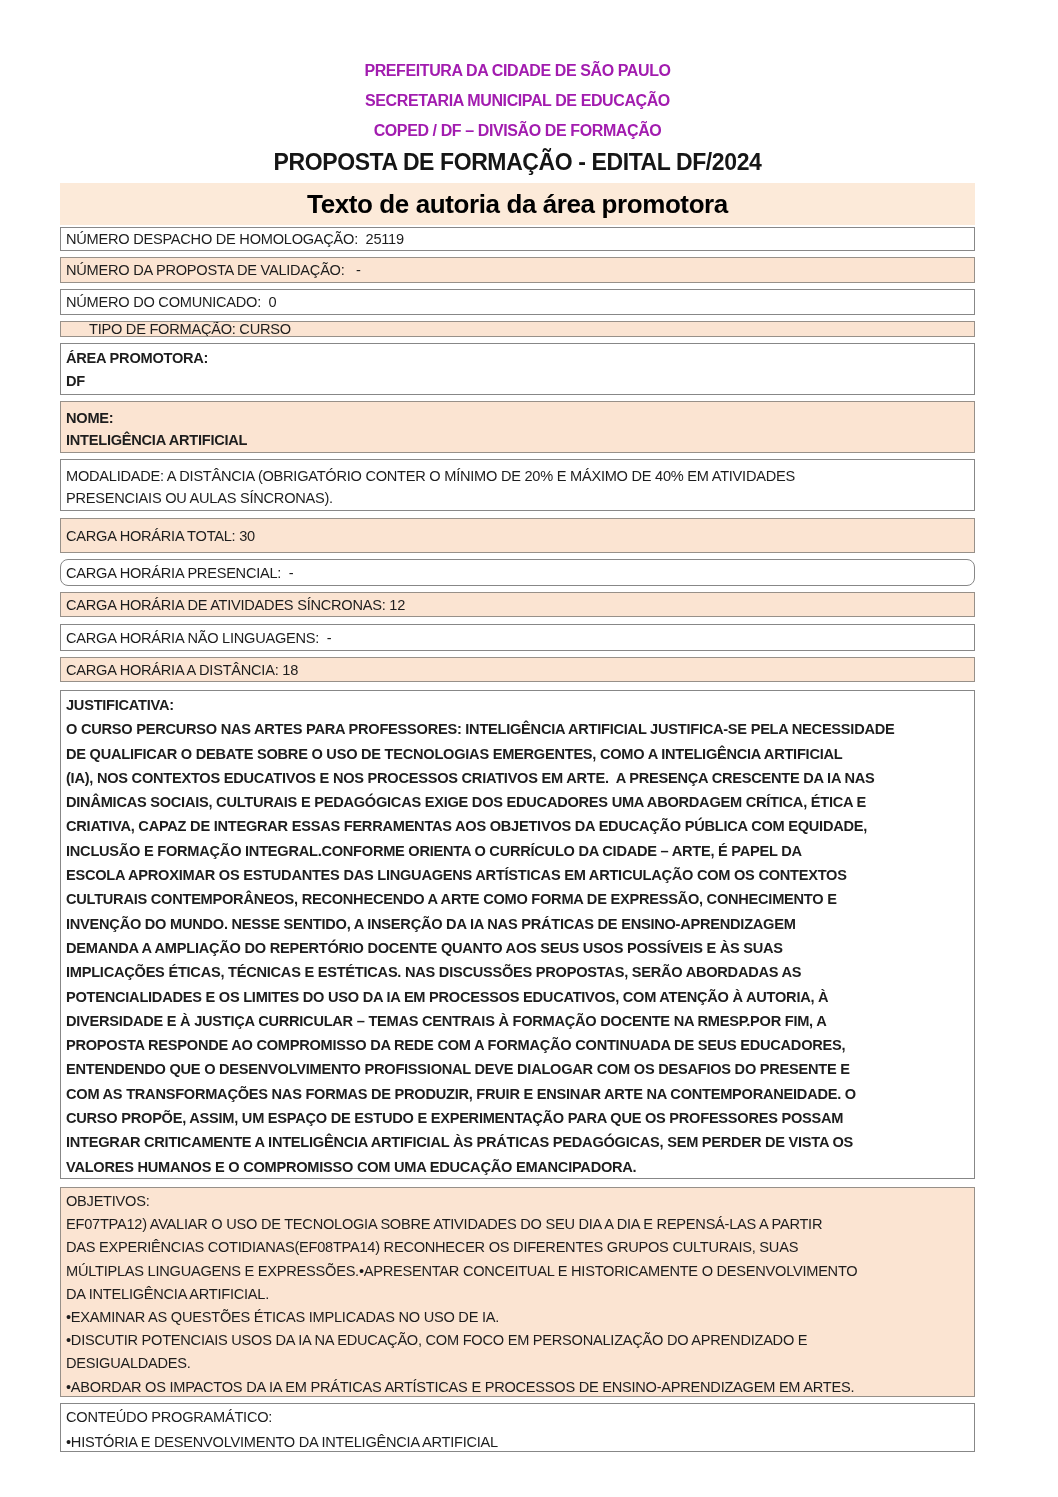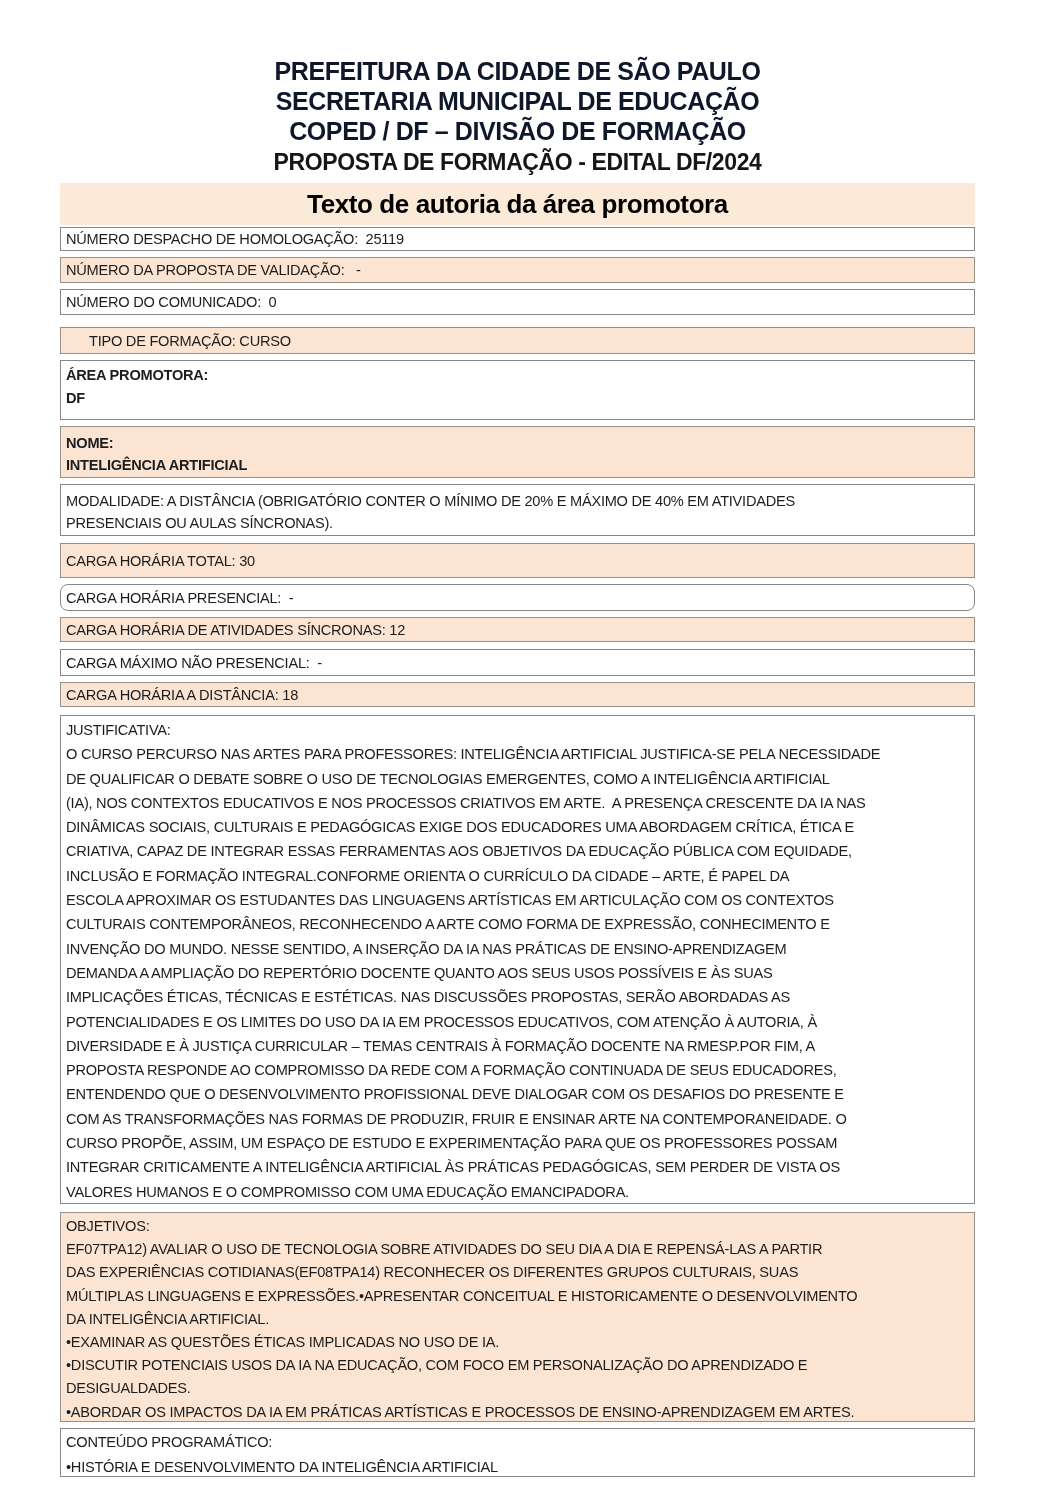--- a/index.html
+++ b/index.html
@@ -7,22 +7,22 @@
     width:1058px;height:1497px;
     background:#ffffff;
     font-family:"Liberation Sans", sans-serif;
     color:#1d1d1d;
     overflow:hidden;
   }
   .content{margin-left:60px;width:915px;}
   
   .header{padding-top:56px;text-align:center;}
   .h-line{
-    font-weight:bold;font-size:25px;line-height:30px;
-    letter-spacing:-0.4px;color:#0f172a;
+    font-weight:bold;font-size:16px;line-height:30px;
+    letter-spacing:-0.4px;color:#a21caf;
   }
   .h-title{
     font-weight:bold;font-size:23px;line-height:32px;
     letter-spacing:-0.4px;color:#161616;
   }
   
   .banner{
     margin-top:5px;height:42px;
     background:#fcead9;
     display:flex;align-items:center;justify-content:center;
@@ -41,30 +41,30 @@
     overflow:hidden;
   }
   .row.peach{background:#fbe4d2;border-color:#979089;}
   .row.bold{font-weight:bold;}
   .sl{display:flex;align-items:center;}        
   .ml{display:block;}                          
   
   .r0 {margin-top:2px;height:24px;}
   .r1 {margin-top:6px;height:26px;}
   .r2 {margin-top:6px;height:26px;}
-  .r3 {margin-top:12px;height:27px;padding-left:28px;}
-  .r4 {margin-top:6px;height:60px;line-height:23px;padding-top:3px;}
+  .r3 {margin-top:6px;height:16px;padding-left:28px;}
+  .r4 {margin-top:6px;height:52px;line-height:23px;padding-top:3px;}
   .r5 {margin-top:6px;height:52px;line-height:22px;padding-top:5px;}
   .r6 {margin-top:6px;height:52px;line-height:22px;padding-top:5px;}
   .r7 {margin-top:7px;height:35px;}
   .r8 {margin-top:6px;height:27px;border-radius:8px;}
   .r9 {margin-top:6px;height:25px;}
   .r10{margin-top:7px;height:27px;}
   .r11{margin-top:6px;height:25px;}
-  .r12{margin-top:8px;height:489px;line-height:24.3px;padding-top:2px;}
+  .r12{margin-top:8px;height:489px;line-height:24.3px;padding-top:2px;font-weight:bold;}
   .r13{margin-top:8px;height:210px;line-height:23.2px;padding-top:2px;}
   .r14{margin-top:6px;height:49px;line-height:25px;padding-top:1px;}
 </style>
 </head>
 <body>
 
 <div class="content">
 
   <div class="header">
     <div class="h-line">PREFEITURA DA CIDADE DE SÃO PAULO</div>
@@ -83,21 +83,21 @@
   <div class="row sl peach r3">TIPO DE FORMAÇÃO: CURSO</div>
   <div class="row ml bold r4">ÁREA PROMOTORA:
 DF</div>
   <div class="row ml bold peach r5">NOME:
 INTELIGÊNCIA ARTIFICIAL</div>
   <div class="row ml r6">MODALIDADE: A DISTÂNCIA (OBRIGATÓRIO CONTER O MÍNIMO DE 20% E MÁXIMO DE 40% EM ATIVIDADES
 PRESENCIAIS OU AULAS SÍNCRONAS).</div>
   <div class="row sl peach r7">CARGA HORÁRIA TOTAL: 30</div>
   <div class="row sl r8">CARGA HORÁRIA PRESENCIAL:  -</div>
   <div class="row sl peach r9">CARGA HORÁRIA DE ATIVIDADES SÍNCRONAS: 12</div>
-  <div class="row sl r10">CARGA MÁXIMO NÃO PRESENCIAL:  -</div>
+  <div class="row sl r10">CARGA HORÁRIA NÃO LINGUAGENS:  -</div>
   <div class="row sl peach r11">CARGA HORÁRIA A DISTÂNCIA: 18</div>
   <div class="row ml r12">JUSTIFICATIVA:
 O CURSO PERCURSO NAS ARTES PARA PROFESSORES: INTELIGÊNCIA ARTIFICIAL JUSTIFICA-SE PELA NECESSIDADE
 DE QUALIFICAR O DEBATE SOBRE O USO DE TECNOLOGIAS EMERGENTES, COMO A INTELIGÊNCIA ARTIFICIAL
 (IA), NOS CONTEXTOS EDUCATIVOS E NOS PROCESSOS CRIATIVOS EM ARTE.  A PRESENÇA CRESCENTE DA IA NAS
 DINÂMICAS SOCIAIS, CULTURAIS E PEDAGÓGICAS EXIGE DOS EDUCADORES UMA ABORDAGEM CRÍTICA, ÉTICA E
 CRIATIVA, CAPAZ DE INTEGRAR ESSAS FERRAMENTAS AOS OBJETIVOS DA EDUCAÇÃO PÚBLICA COM EQUIDADE,
 INCLUSÃO E FORMAÇÃO INTEGRAL.CONFORME ORIENTA O CURRÍCULO DA CIDADE – ARTE, É PAPEL DA
 ESCOLA APROXIMAR OS ESTUDANTES DAS LINGUAGENS ARTÍSTICAS EM ARTICULAÇÃO COM OS CONTEXTOS
 CULTURAIS CONTEMPORÂNEOS, RECONHECENDO A ARTE COMO FORMA DE EXPRESSÃO, CONHECIMENTO E

